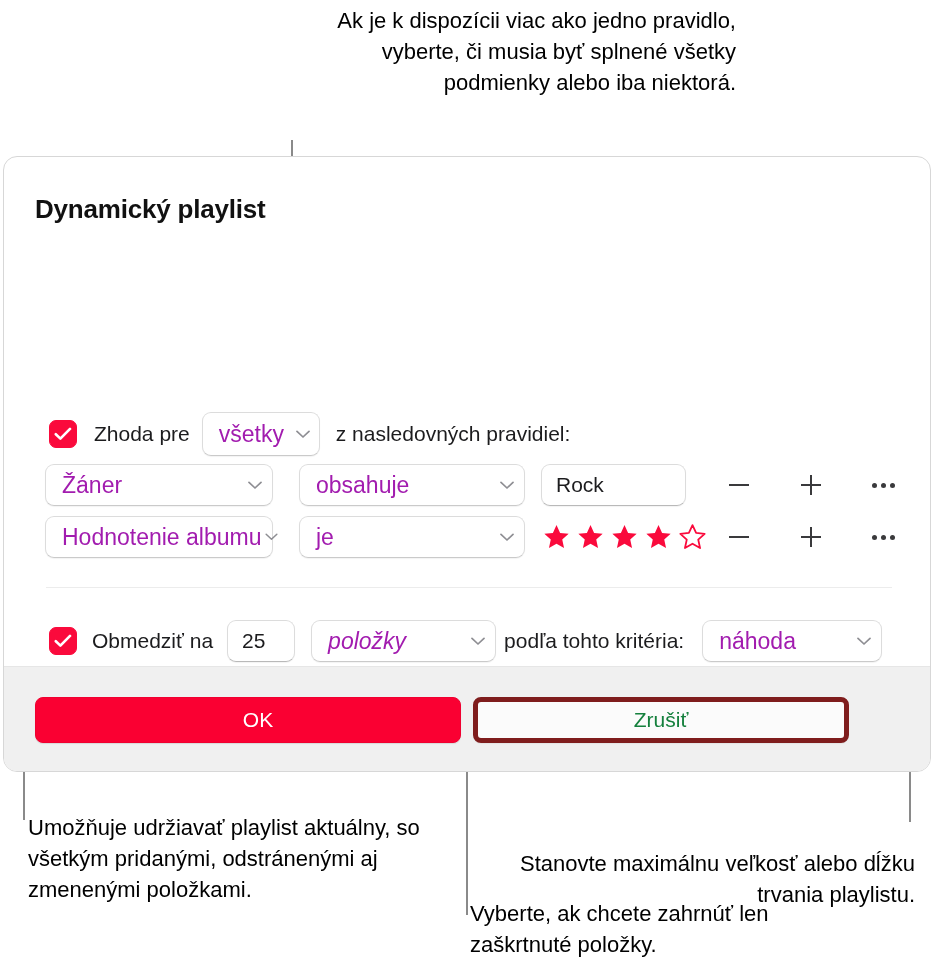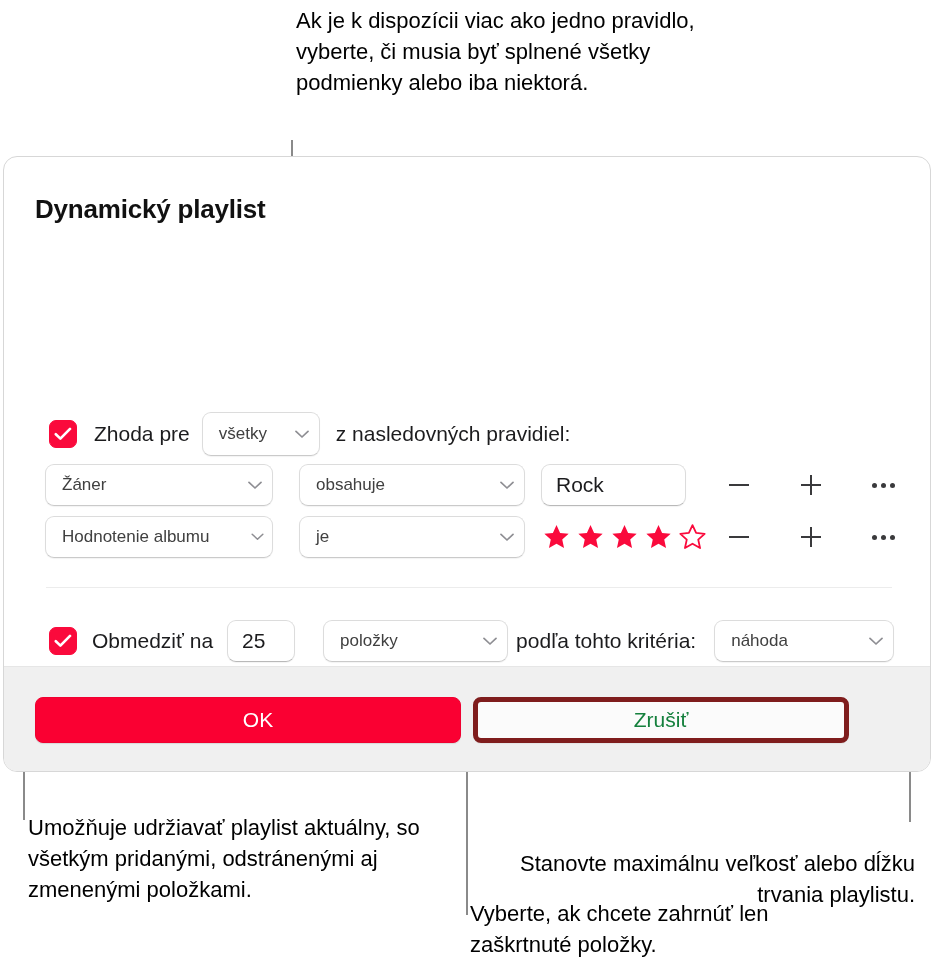--- a/index.html
+++ b/index.html
@@ -16,21 +16,21 @@
   }
 
   
   .callout {
     position: absolute;
     font-size: 22px;
     line-height: 31px;
     color: #000;
     white-space: pre-line;
   }
-  #callout-top    { left: 296px; top: 5px;   width: 440px; text-align: left; }
+  #callout-top    { left: 296px; top: 5px;   width: 440px; text-align: right; }
   #callout-bl     { left: 28px;  top: 812px; width: 400px; text-align: left; }
   #callout-br-top { left: 500px; top: 848px; width: 415px; text-align: right; }
   #callout-br-bot { left: 470px; top: 898px; width: 400px; text-align: left; }
 
   
   .leader { position: absolute; background: #8a8a8a; }
   .lv { width: 2px; }
   .lh { height: 2px; }
 
   
@@ -86,34 +86,34 @@
     position: relative;
     height: 42px;
     background: #fff;
     border: 1px solid #dcdcdc;
     border-bottom-color: #cacaca;
     border-radius: 9px;
     box-shadow: 0 1px 1px rgba(0,0,0,0.05);
     display: flex;
     align-items: center;
     padding: 0 10px 0 16px;
-    font-size: 17px;
-    color: #404040;
+    font-size: 23px;
+    color: #a21caf;
     white-space: nowrap;
   }
   .select .val { flex: 1 1 auto; }
   .chev { margin-left: 12px; flex: 0 0 auto; display: block; }
 
   #sel-match    { width: 118px; margin-left: 12px; height: 44px; }
   #sel-field1   { width: 228px; }
   #sel-op1      { width: 226px; margin-left: 26px; }
   #sel-field2   { width: 228px; padding-right: 8px; }
   #sel-field2 .chev { margin-left: 4px; }
   #sel-op2      { width: 226px; margin-left: 26px; }
-  #sel-unit     { width: 185px; margin-left: 28px; }
+  #sel-unit     { width: 185px; margin-left: 16px; font-style: italic; }
   #sel-sort     { width: 180px; margin-left: 18px; }
 
   
   .textfield {
     height: 42px;
     background: #fff;
     border: 1px solid #dcdcdc;
     border-bottom-color: #b9b9b9;
     border-radius: 9px;
     box-shadow: 0 1px 1px rgba(0,0,0,0.05);

